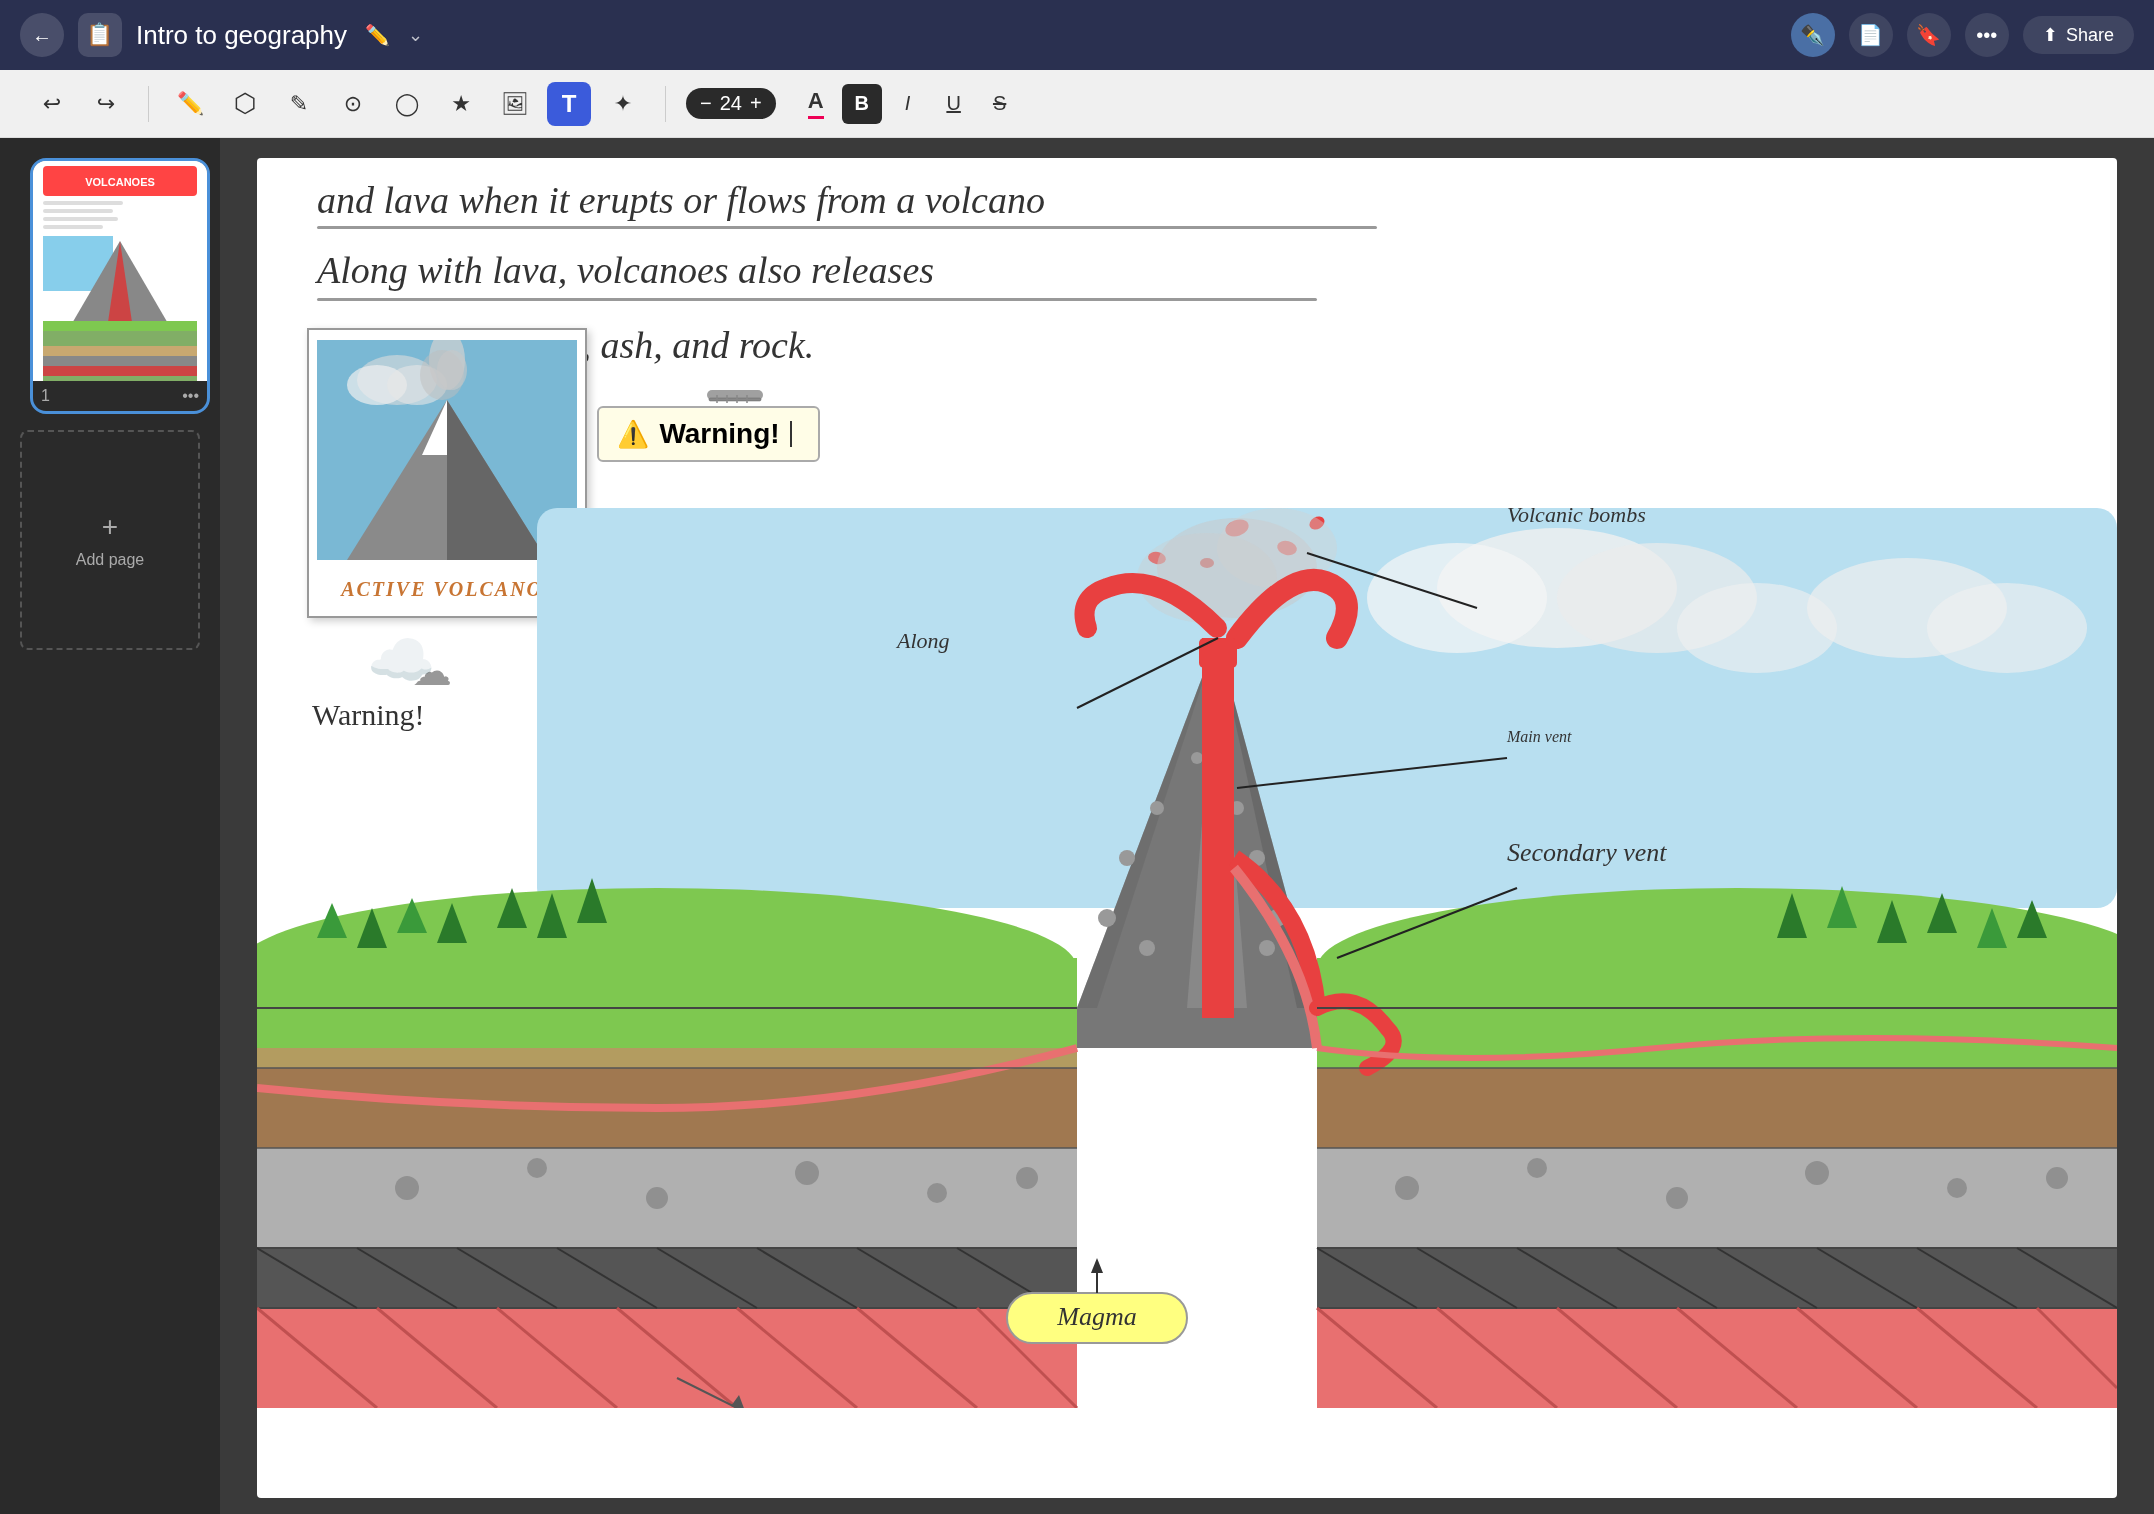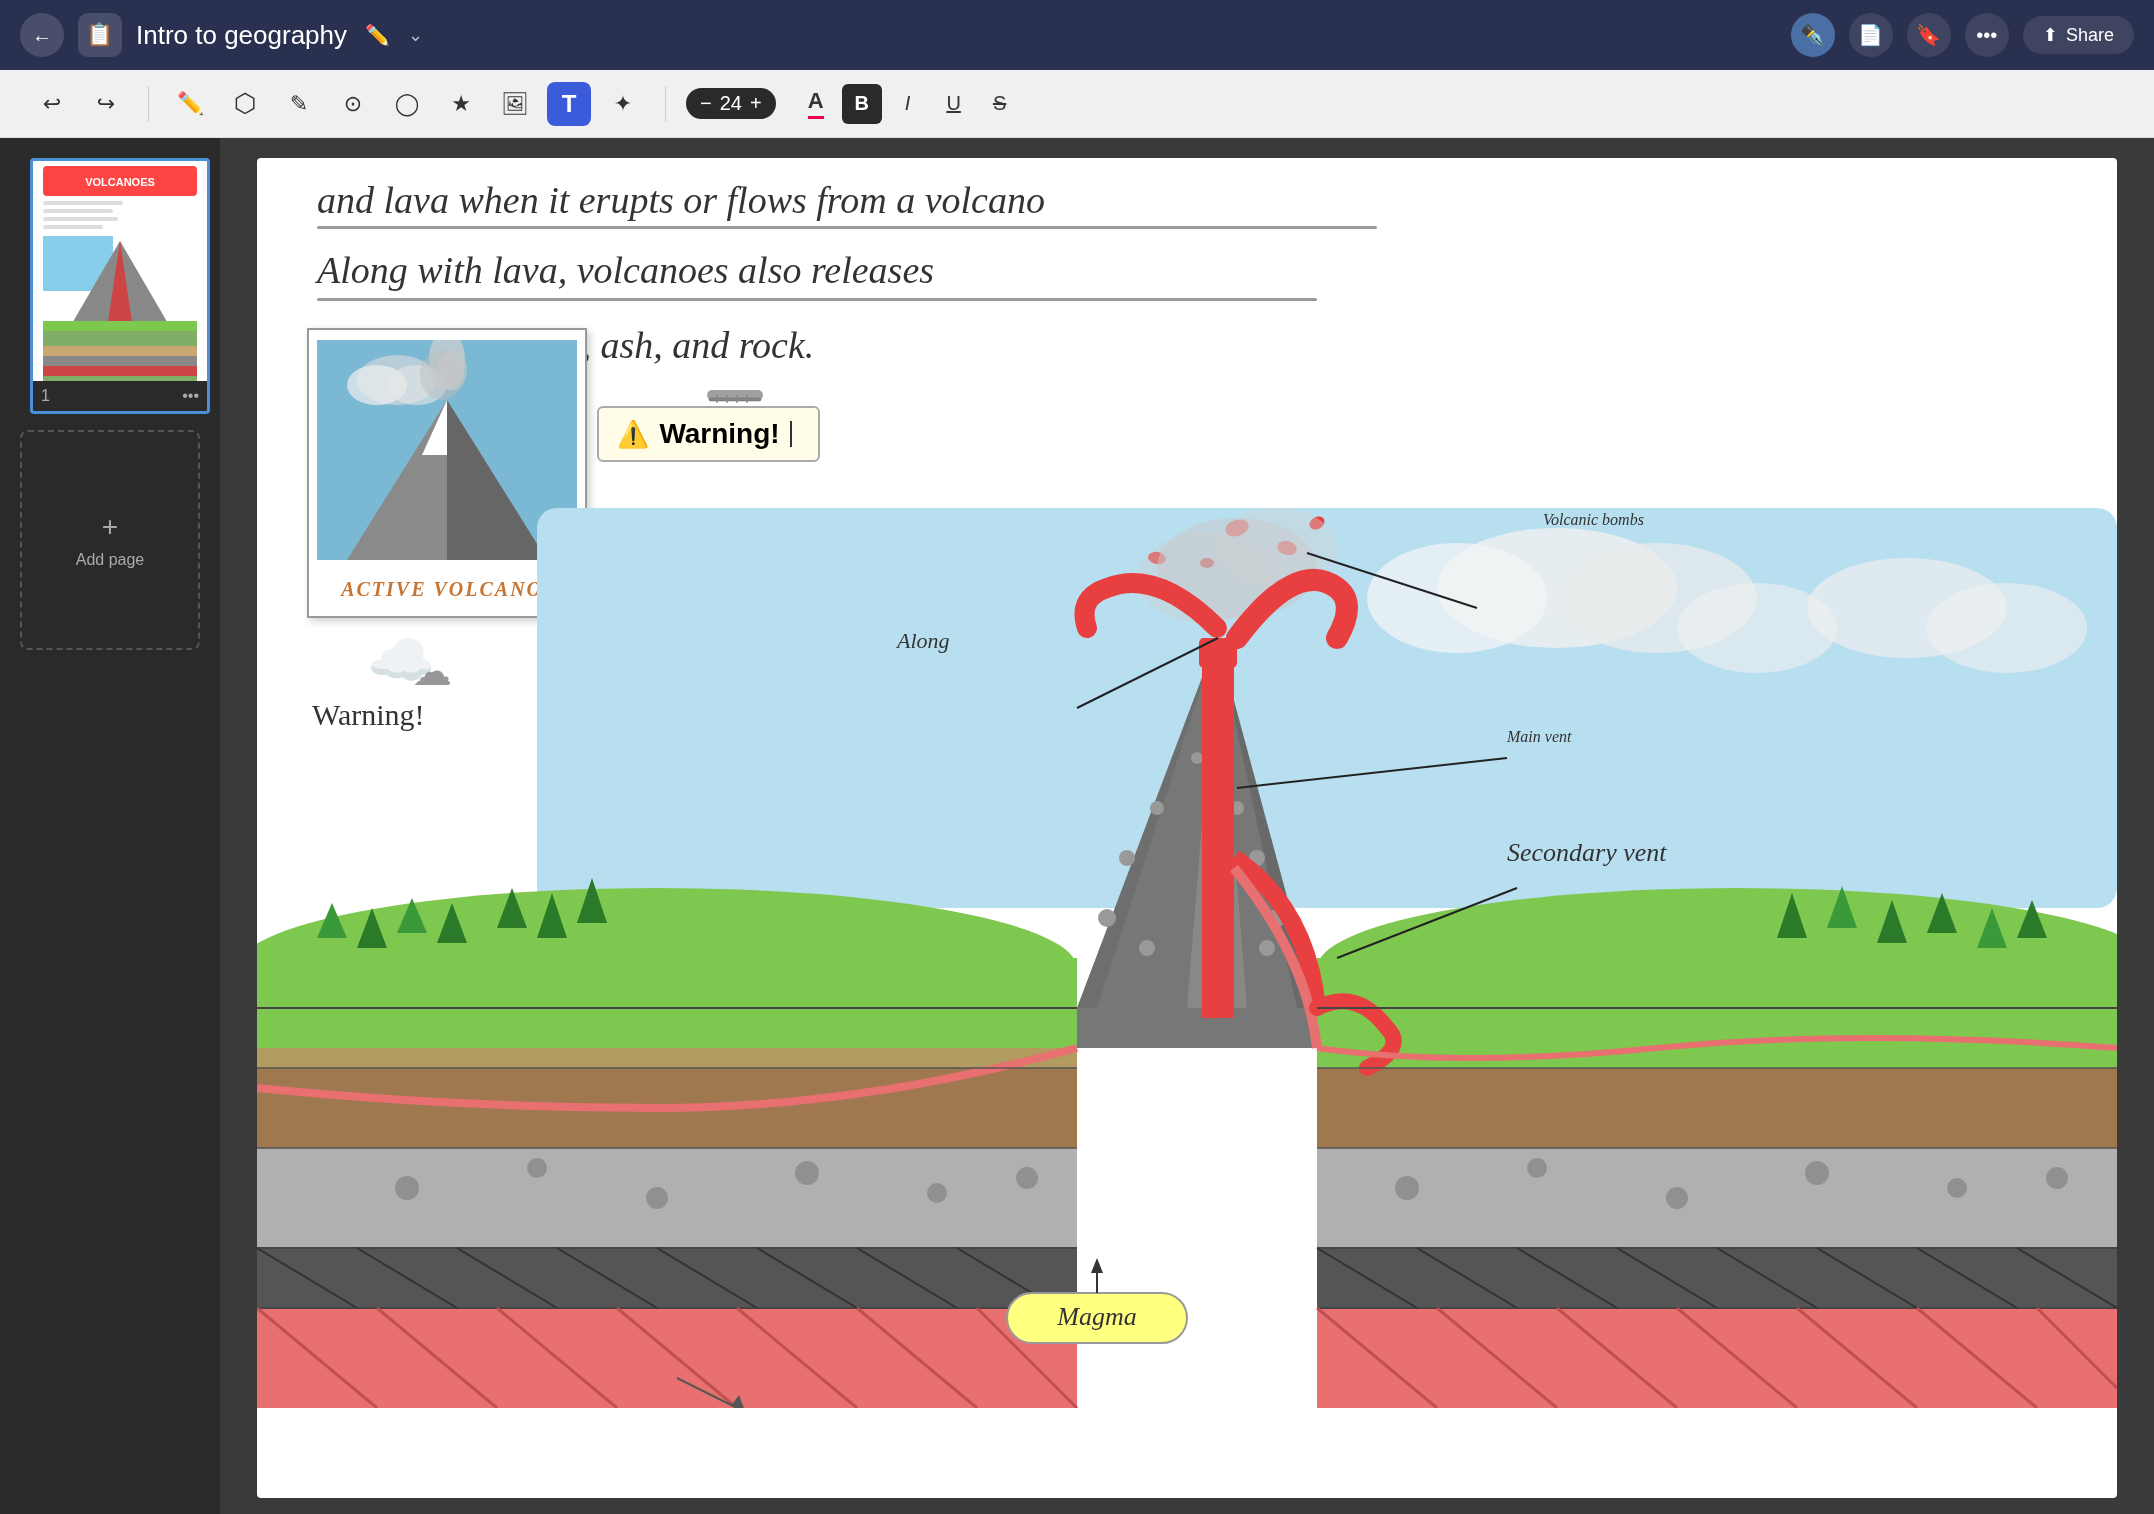--- a/index.html
+++ b/index.html
@@ -125,21 +125,21 @@
       background: #2a2a2a;
       display: flex;
       flex-direction: column;
       align-items: center;
       padding: 20px 10px;
       gap: 16px;
       overflow-y: auto;
     }
     .page-thumb {
       width: 180px;
-      border-radius: 4px;
+      border-radius: 16px;
       overflow: hidden;
       border: 3px solid #4a90d9;
       cursor: pointer;
       position: relative;
       margin-left: 20px;
     }
     .page-thumb-inner {
       width: 100%; height: 220px;
       background: white;
       display: flex; align-items: center; justify-content: center;
@@ -593,21 +593,21 @@
         <rect x="750" y="785" width="180" height="50" fill="#ffff80" rx="25" stroke="#999" stroke-width="2"></rect>
         <text x="840" y="817" text-anchor="middle" font-size="26" font-style="italic" fill="#333" font-family="Georgia, serif">Magma</text>
 
         <line x1="840" y1="785" x2="840" y2="760" stroke="#333" stroke-width="2"></line>
         <polygon points="840,750 834,765 846,765" fill="#333"></polygon>
 
         <line x1="420" y1="870" x2="480" y2="900" stroke="#555" stroke-width="2"></line>
         <polygon points="488,903 474,898 482,887" fill="#555"></polygon>
       </svg>
 
-      <div style="position:absolute; top:353px; left:1250px; font-size:16px; color:#333; font-style:italic; font-family: Georgia, serif; margin-left: 36px;">Volcanic bombs</div>
+      <div style="position:absolute; top:344px; left:1250px; font-size:22px; color:#333; font-style:italic; font-family: Georgia, serif;">Volcanic bombs</div>
 
       <div style="position:absolute; top:470px; left:640px; font-size:22px; color:#333; font-style:italic; font-family: Georgia, serif;">Along</div>
 
       <div style="position:absolute; top:570px; left:1250px; font-size:16px; color:#333; font-style:italic; font-family: Georgia, serif;">Main vent</div>
 
       <div style="position:absolute; top:680px; left:1250px; font-size:26px; color:#333; font-style:italic; font-family: Georgia, serif;">Secondary vent</div>
 
     </div>
   </div>
 

